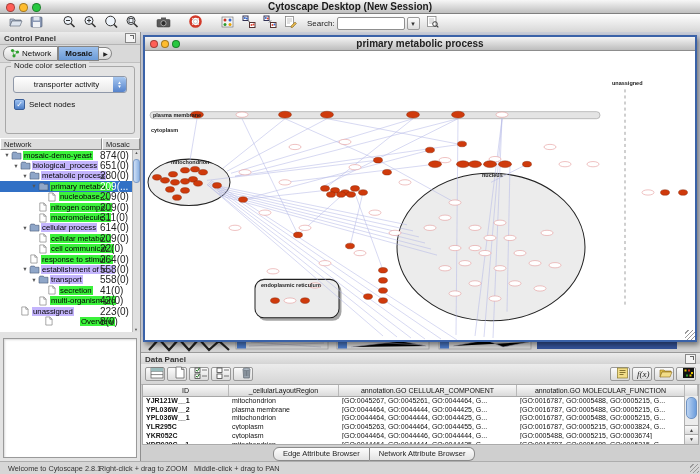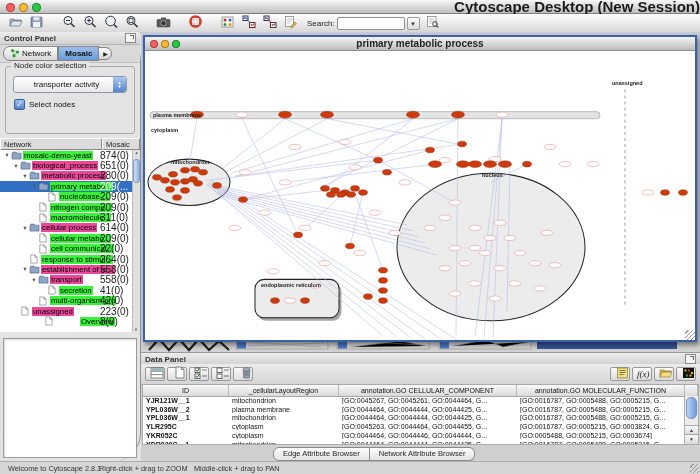--- a/index.html
+++ b/index.html
@@ -2,31 +2,31 @@
 <html><head>
 <meta charset="utf-8">
 <style>
   html,body{margin:0;padding:0;background:#fff;}
   #app{position:relative;width:700px;height:474px;overflow:hidden;font-family:"Liberation Sans",sans-serif;background:#e2e2e2;font-size:8px;color:#222;}
   
   .titlebar{position:absolute;top:0;left:0;right:0;height:13px;background:linear-gradient(#f7f7f7,#bfbfbf);border-bottom:1px solid #7f7f7f;}
   .lights{position:absolute;top:3px;left:6px;display:flex;gap:4px;}
   .light{width:7px;height:7px;border-radius:50%;border:.5px solid rgba(0,0,0,.35);}
   .l-red{background:#ff5f57}.l-yel{background:#febc2e}.l-grn{background:#28c840}
-  .title-text{text-align:right;font-weight:bold;font-size:15px;line-height:13px;color:#1a1a1a;}
+  .title-text{text-align:center;font-weight:bold;font-size:10px;line-height:13px;color:#1a1a1a;}
   
   .toolbar{position:absolute;top:14px;left:0;right:0;height:18px;background:linear-gradient(#fefefe,#d7d7d7);border-bottom:1px solid #979797;display:flex;align-items:center;padding-left:5px;}
   .tbtn{width:21px;height:16px;border:0;background:transparent;display:flex;align-items:center;justify-content:center;padding:0;}
   .tsep{width:11px;height:16px;}
   .search-area{display:flex;align-items:center;margin-left:6px;gap:2px;}
   .search-label{font-size:8px;color:#222;}
   .search-input{width:62px;height:11px;border:1px solid #8f8f8f;border-radius:2px;font-size:8px;padding:0 2px;background:#fff;}
   .search-drop{width:13px;height:13px;border:1px solid #9a9a9a;border-radius:2px;background:linear-gradient(#fcfcfc,#ddd);font-size:7px;line-height:11px;padding:0;color:#333;}
   
-  .control-panel{position:absolute;top:32px;left:0;width:140px;bottom:12px;background:#e3e3e3;border-right:1px solid #8f8f8f;border-radius:29px;}
+  .control-panel{position:absolute;top:32px;left:0;width:140px;bottom:12px;background:#e3e3e3;border-right:1px solid #8f8f8f;}
   .panel-head{height:12px;background:linear-gradient(#ececec,#d2d2d2);border-bottom:1px solid #b5b5b5;display:flex;align-items:center;padding:0 4px;}
   .panel-head .ph-title{font-weight:bold;font-size:8px;color:#333;flex:1;}
   .float-ic{width:9px;height:8px;border:1px solid #888;background:#f4f4f4;position:relative;}
   .float-ic:before{content:"";position:absolute;right:1px;top:1px;width:3px;height:3px;border-top:1px solid #666;border-right:1px solid #666;}
   .ctabs{height:15px;display:flex;align-items:center;padding:1px 3px;background:#d9d9d9;border-bottom:1px solid #c0c0c0;}
   .ctab{height:13px;display:flex;align-items:center;justify-content:center;gap:2px;border:1px solid #858585;background:linear-gradient(#fdfdfd,#d6d6d6);font-size:8px;padding:0 6px;color:#111;}
   .ctab:first-child{border-radius:7px 0 0 7px;}
   .ctab.sel{background:linear-gradient(#9cc0ec,#6b9bd8);font-weight:bold;}
   .ctab-arrow{width:13px;height:13px;border:1px solid #858585;border-left:0;border-radius:0 7px 7px 0;background:linear-gradient(#fdfdfd,#d6d6d6);font-size:6px;line-height:12px;text-align:center;padding:0;color:#222;}
   .groupbox{position:absolute;left:5px;right:5px;top:34px;height:66px;border:1px solid #a8a8a8;border-radius:3px;}
@@ -42,21 +42,21 @@
   .tree-head .th-c:first-child{width:94px;}
   .tree-head .th-c:last-child{flex:1;}
   .tree-wrap{position:absolute;top:118px;left:0;right:0;height:182px;background:#fff;overflow:hidden;}
   .trow{position:relative;display:flex;align-items:center;height:10.4px;padding-right:24px;cursor:default;}
   .trow.sel{background:#3170c5;}
   .texp{width:8px;font-size:5.5px;color:#555;text-align:center;flex:0 0 8px;}
   .tico{width:12px;flex:0 0 12px;display:flex;align-items:center;}
   .tlblw{flex:1;overflow:hidden;white-space:nowrap;}
   .tlbl{display:inline-block;font-size:7.8px;line-height:9px;padding:0 1px;color:#000;}
   .tlbl.g{background:#3bf23b;}
-  .tlbl.r{background:#ec4899;}
+  .tlbl.r{background:#c4b5fd;}
   .tval{position:absolute;left:100px;width:32px;font-size:10px;color:#222;overflow:hidden;white-space:nowrap;}
   .trow.sel .tval{color:#fff;}
   .tree-sb{position:absolute;top:118px;right:0;width:7px;height:182px;background:#e0e0e0;border-left:1px solid #bbb;font-size:4px;color:#555;text-align:center;}
   .tree-sb .sbthumb{position:absolute;top:9px;left:0;right:0;height:22px;background:linear-gradient(90deg,#cfdff5,#8fb4e4);border:1px solid #7d9cc8;border-radius:3px;}
   .birdseye{position:absolute;left:3px;right:3px;top:306px;bottom:4px;background:#fff;border:1px solid #9a9a9a;box-shadow:inset 1px 1px 2px rgba(0,0,0,.15);}
   
   .desktop{position:absolute;top:32px;left:141px;right:0;height:320px;background:#c9cdd8;overflow:hidden;}
   .bg-strip{position:absolute;left:0;right:0;top:305px;height:15px;background:#d2d2d2;}
   .net-frame{position:absolute;left:2px;top:3px;right:3px;height:303px;border:2px solid #3a62a8;background:#fff;box-shadow:2px 3px 5px rgba(0,0,0,.45);}
   .net-title{height:13px;background:linear-gradient(#f4f4f4,#bdbdbd);border-bottom:1px solid #8d8d8d;position:relative;}

